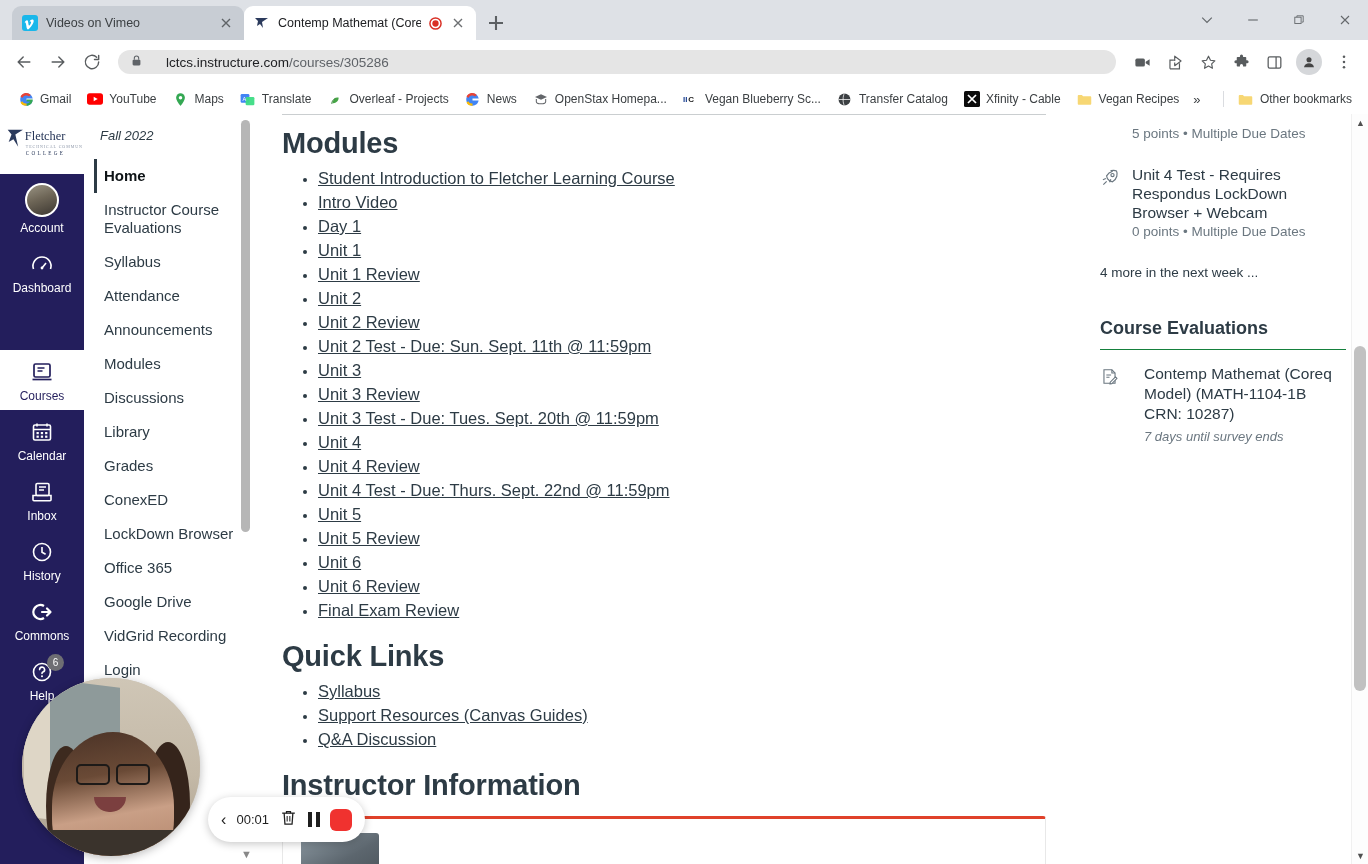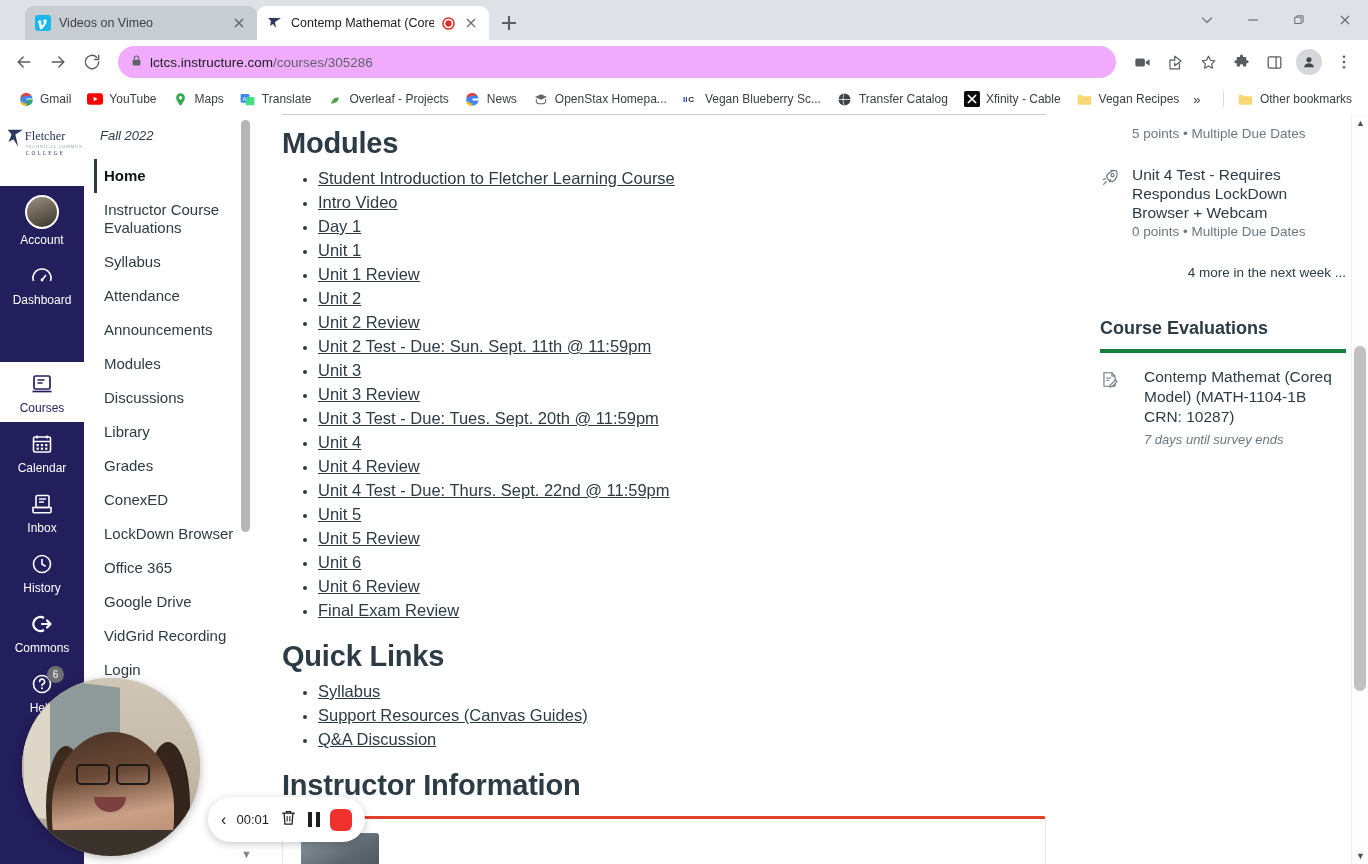--- a/index.html
+++ b/index.html
@@ -8,21 +8,21 @@
     overflow: hidden;
     font-family: "Liberation Sans", sans-serif;
     background: #ffffff;
   }
 
   
   .browser { width: 1368px; height: 864px; position: relative; }
 
   .tabstrip {
     height: 40px; background: #dee1e6;
-    display: flex; align-items: flex-end; padding-left: 25px; position: relative;
+    display: flex; align-items: flex-end; padding-left: 12px; position: relative;
   }
   .tab {
     height: 34px; width: 232px; display: flex; align-items: center;
     padding: 0 10px; gap: 8px; border-radius: 9px 9px 0 0;
     font-size: 12.5px; color: #3c4043; position: relative;
   }
   .tab.inactive { background: #c8cdd4; }
   .tab.active { background: #ffffff; color: #202124; }
   .tab-favicon { width: 16px; height: 16px; flex: 0 0 16px; display: block; }
   .tab-title {
@@ -37,22 +37,22 @@
     display: flex; align-items: center; gap: 0;
   }
   .winbtn { width: 46px; height: 40px; display: flex; align-items: center; justify-content: center; opacity: .75; }
 
   .toolbar {
     height: 44px; background: #ffffff; display: flex; align-items: center;
     padding: 0 8px; gap: 2px;
   }
   .tb-icon { width: 32px; height: 32px; display: flex; align-items: center; justify-content: center; border-radius: 50%; opacity: .85; }
   .omnibox {
-    flex: 1 1 auto; height: 32px; background: #f0abfc; border-radius: 16px;
-    display: flex; align-items: center; padding: 0 12px; gap: 7px;
+    flex: 1 1 auto; height: 24px; background: #e5e5e5; border-radius: 16px;
+    display: flex; align-items: center; padding: 0 12px; gap: 23px;
     margin: 0 8px; min-width: 0;
   }
   .omnibox-url { font-size: 13.5px; color: #202124; white-space: nowrap; }
   .omnibox-url .dim { color: #5f6368; }
   .tb-right { display: flex; align-items: center; gap: 1px; }
   .avatar-btn {
     width: 26px; height: 26px; border-radius: 50%; background: #d5d7da;
     display: flex; align-items: center; justify-content: center; margin: 0 5px;
   }
 
@@ -68,21 +68,21 @@
 
   
   .page {
     position: absolute; top: 114px; left: 0; right: 0; bottom: 0;
     background: #ffffff; display: flex; overflow: hidden;
   }
 
   
   .globalnav {
     width: 84px; flex: 0 0 84px; background: #ffffff;
-    display: flex; flex-direction: column; align-items: stretch; gap: 12px;
+    display: flex; flex-direction: column; align-items: stretch;
   }
   .logo-box { height: 60px; display: flex; align-items: center; justify-content: center; background: #fff; }
   .gn-list { flex: 1 1 auto; background: #231E5C; display: flex; flex-direction: column; }
   .gn-item {
     display: flex; flex-direction: column; align-items: center; justify-content: center;
     padding: 9px 2px 7px; color: #ffffff; font-size: 12px; gap: 4px; position: relative;
   }
   .gn-item.active { background: #ffffff; color: #231E5C; margin-top: 48px; }
   .gn-ico { width: 26px; height: 26px; display: flex; align-items: center; justify-content: center; }
   .gn-avatar {
@@ -142,24 +142,24 @@
   
   .rightbar {
     width: 282px; flex: 0 0 282px; background: #ffffff; padding: 0 22px 0 14px;
     position: relative; overflow: hidden;
   }
   .todo-cut { font-size: 15px; color: #2d3b45; height: 10px; overflow: hidden; }
   .todo-meta { font-size: 13.5px; color: #6b7780; margin: 2px 0 0 32px; }
   .todo-row { display: flex; gap: 10px; margin-top: 24px; }
   .todo-ico { width: 22px; flex: 0 0 22px; padding-top: 3px; color: #6b7780; }
   .todo-title { font-size: 15.5px; color: #2d3b45; line-height: 19px; }
-  .todo-more { font-size: 13.5px; color: #2d3b45; margin-top: 26px; text-align: right; }
+  .todo-more { font-size: 13.5px; color: #2d3b45; margin-top: 26px; }
   h2.rb {
     font-size: 18px; color: #2d3b45; font-weight: bold; margin: 38px 0 0 0;
-    padding-bottom: 10px; border-bottom: 4px solid #15803d;
+    padding-bottom: 10px; border-bottom: 1px solid #15803d;
   }
   .eval-row { display: flex; gap: 22px; margin-top: 14px; }
   .eval-title { font-size: 15.5px; color: #2d3b45; line-height: 20px; }
   .eval-meta { font-size: 13px; font-style: italic; color: #6b7780; margin-top: 5px; }
 
   
   .pagescroll { position: absolute; right: 0; top: 0; bottom: 0; width: 17px; background: #fdfdfd; border-left: 1px solid #f0f0f0; }
   .ps-up, .ps-dn { position: absolute; left: 0; width: 17px; height: 17px; display: flex; align-items: center; justify-content: center; color: #505050; font-size: 9px; }
   .ps-up { top: 0; } .ps-dn { bottom: 0; }
   .ps-thumb { position: absolute; left: 2px; width: 12px; top: 232px; height: 345px; background: #c1c1c1; border-radius: 7px; }

